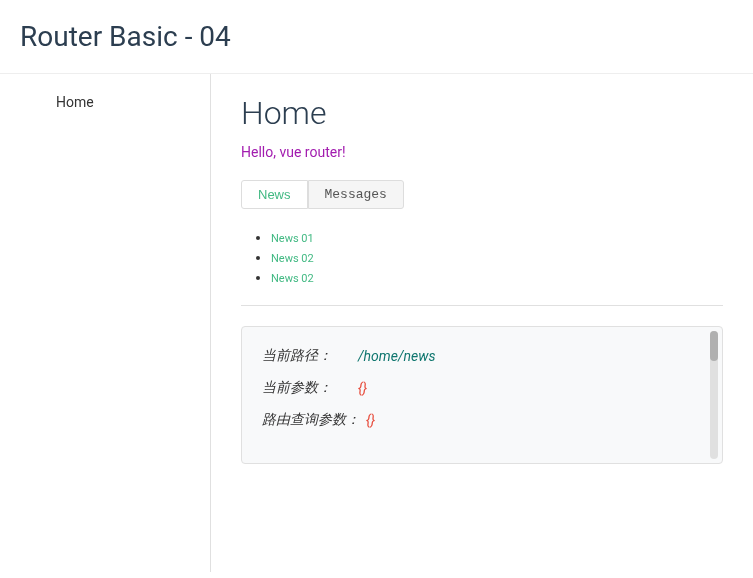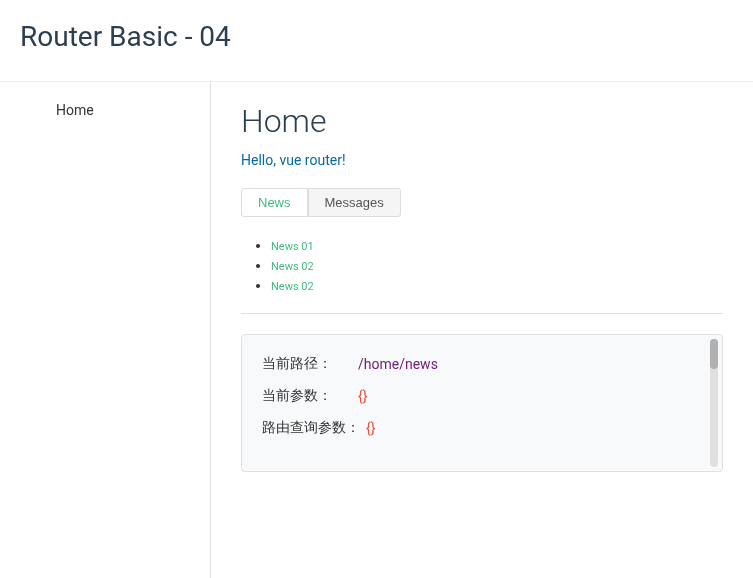--- a/index.html
+++ b/index.html
@@ -7,21 +7,21 @@
       font-family: -apple-system, BlinkMacSystemFont, 'Segoe UI', Roboto, sans-serif;
       font-size: 14px;
       color: #333;
       background: #fff;
     }
 
     .page-title {
       font-size: 28px;
       font-weight: 400;
       color: #2c3e50;
-      padding: 20px 20px 28px 20px;
+      padding: 20px 20px 20px 20px;
       border-bottom: 1px solid #eee;
     }
 
     .main-layout {
       display: flex;
       min-height: calc(578px - 80px);
       margin-left: 36px;
     }
 
     .sidebar {
@@ -46,21 +46,21 @@
     }
 
     .home-title {
       font-size: 32px;
       font-weight: 300;
       color: #2c3e50;
       margin-bottom: 12px;
     }
 
     .home-subtitle {
-      color: #0369a1;
+      color: #a21caf;
       margin-bottom: 20px;
       font-size: 14px;
     }
 
     .tab-bar {
       display: flex;
       gap: 0;
       margin-bottom: 20px;
     }
 
@@ -80,20 +80,21 @@
       border-bottom: 1px solid #fff;
       border-color: #ddd;
     }
 
     .tab-btn:first-child {
       border-radius: 3px 0 0 3px;
     }
 
     .tab-btn:last-child {
       border-radius: 0 3px 3px 0;
+      font-family: Liberation Mono, monospace;
     }
 
     .news-list {
       list-style: disc;
       padding-left: 30px;
       margin-bottom: 20px;
     }
 
     .news-list li {
       margin-bottom: 4px;
@@ -111,20 +112,21 @@
       margin: 10px 0 20px 0;
     }
 
     .info-box {
       background: #f8f9fa;
       border: 1px solid #e0e0e0;
       border-radius: 4px;
       padding: 20px 20px;
       position: relative;
       margin-top: 10px;
+      font-style: italic;
     }
 
     .scrollbar-track {
       position: absolute;
       right: 4px;
       top: 4px;
       bottom: 4px;
       width: 8px;
       background: #e0e0e0;
       border-radius: 4px;
@@ -151,21 +153,21 @@
       color: #333;
       min-width: 90px;
     }
 
     .info-value {
       color: #e74c3c;
       margin-left: 6px;
     }
 
     .info-value.path {
-      color: #701a75;
+      color: #0f766e;
     }
 
     .info-value.green {
       color: #42b983;
     }
 
     .cursor-pointer {
       cursor: pointer;
     }
   </style>

